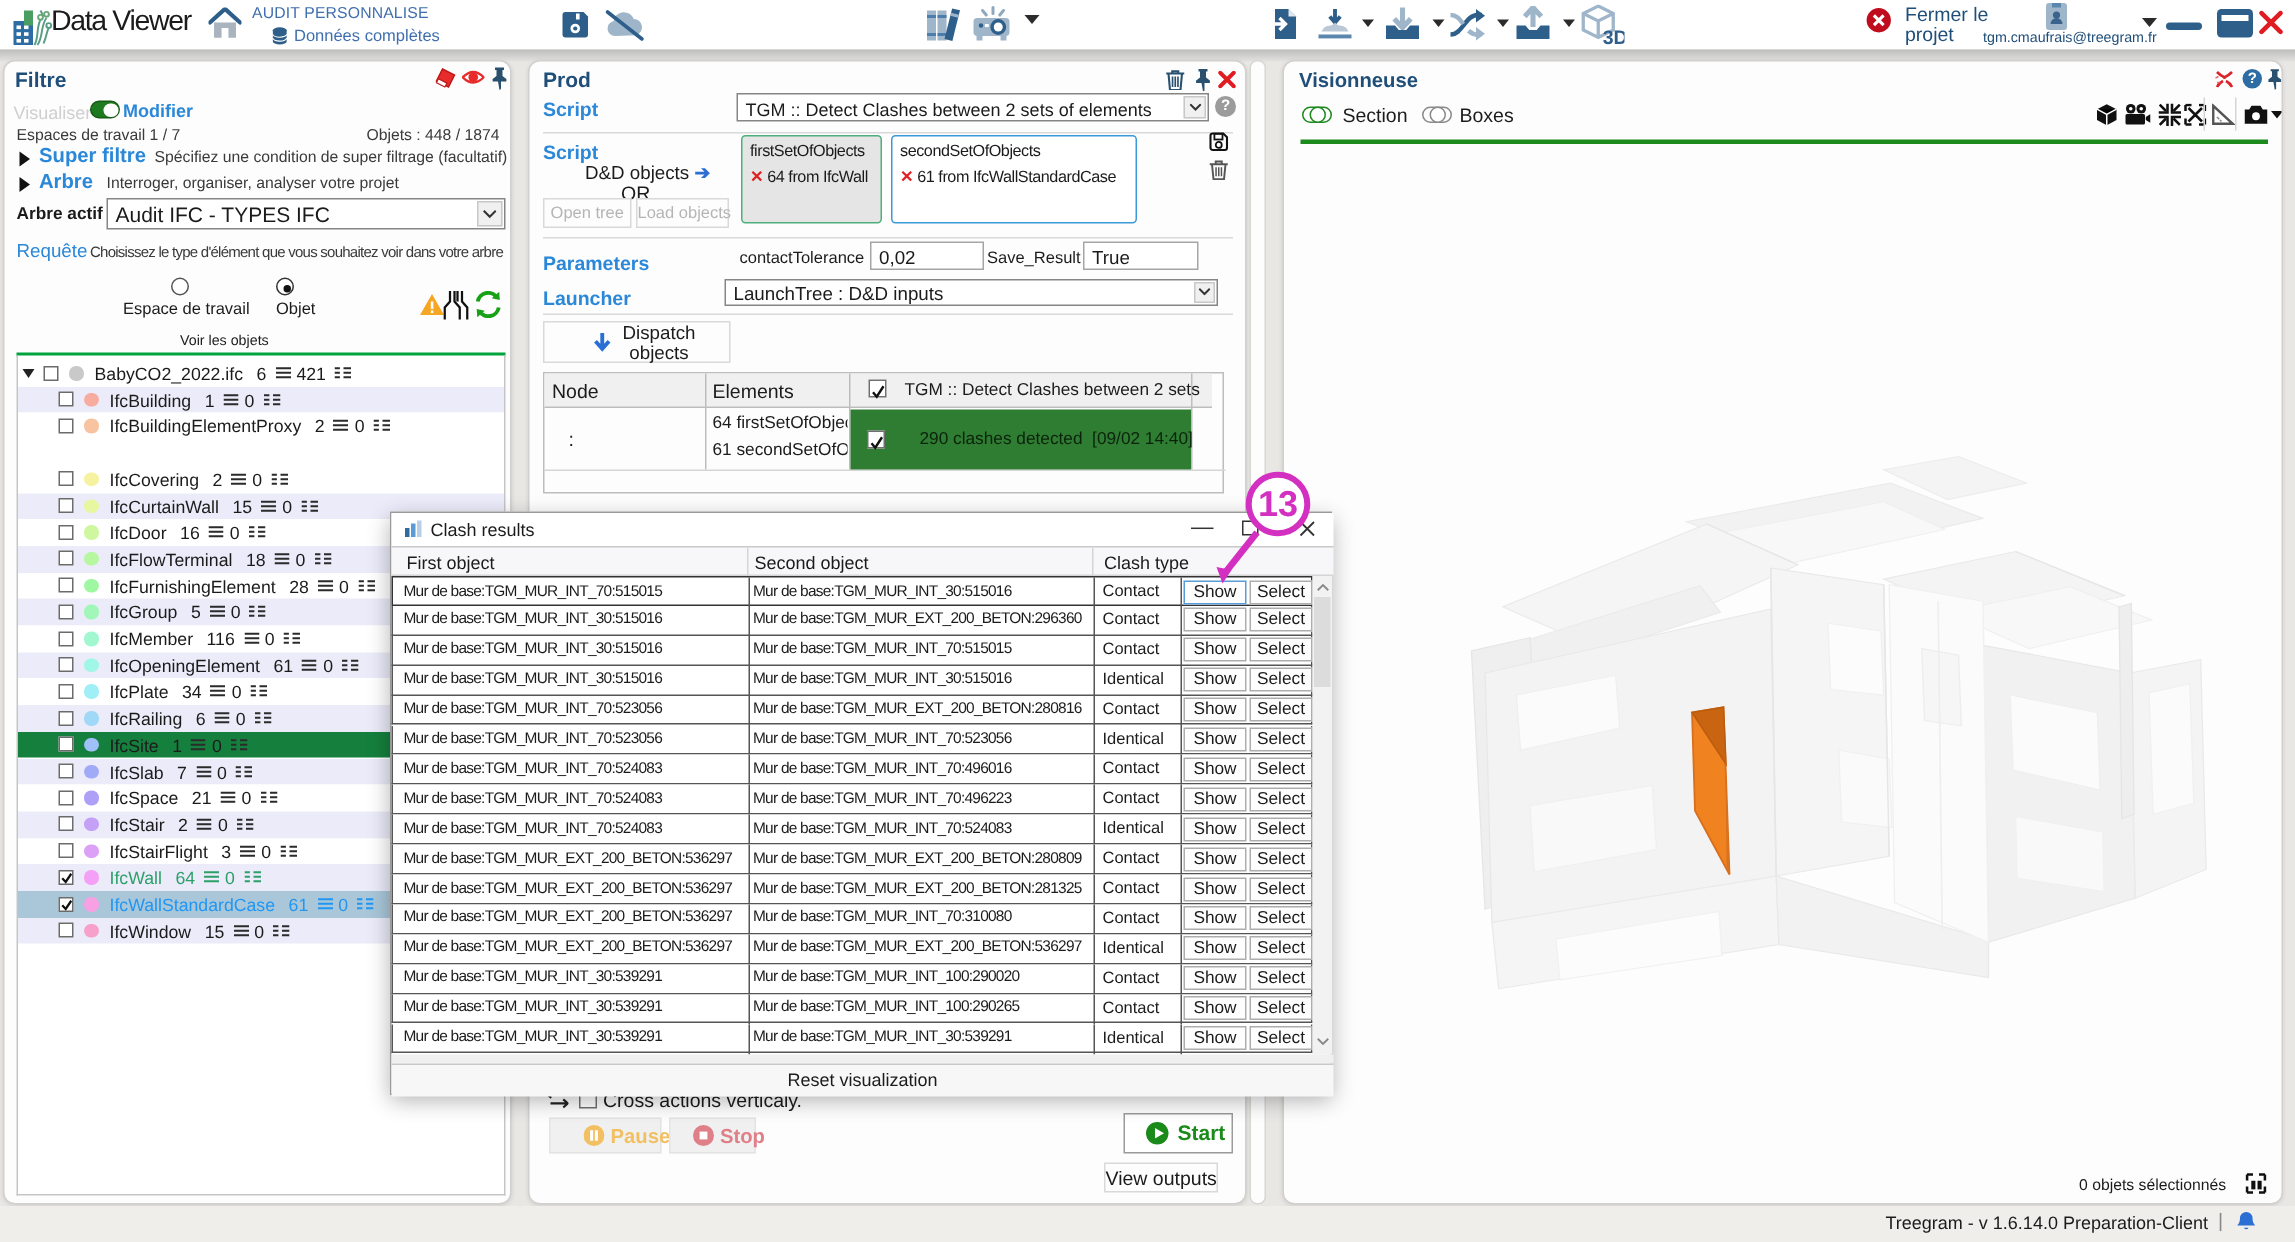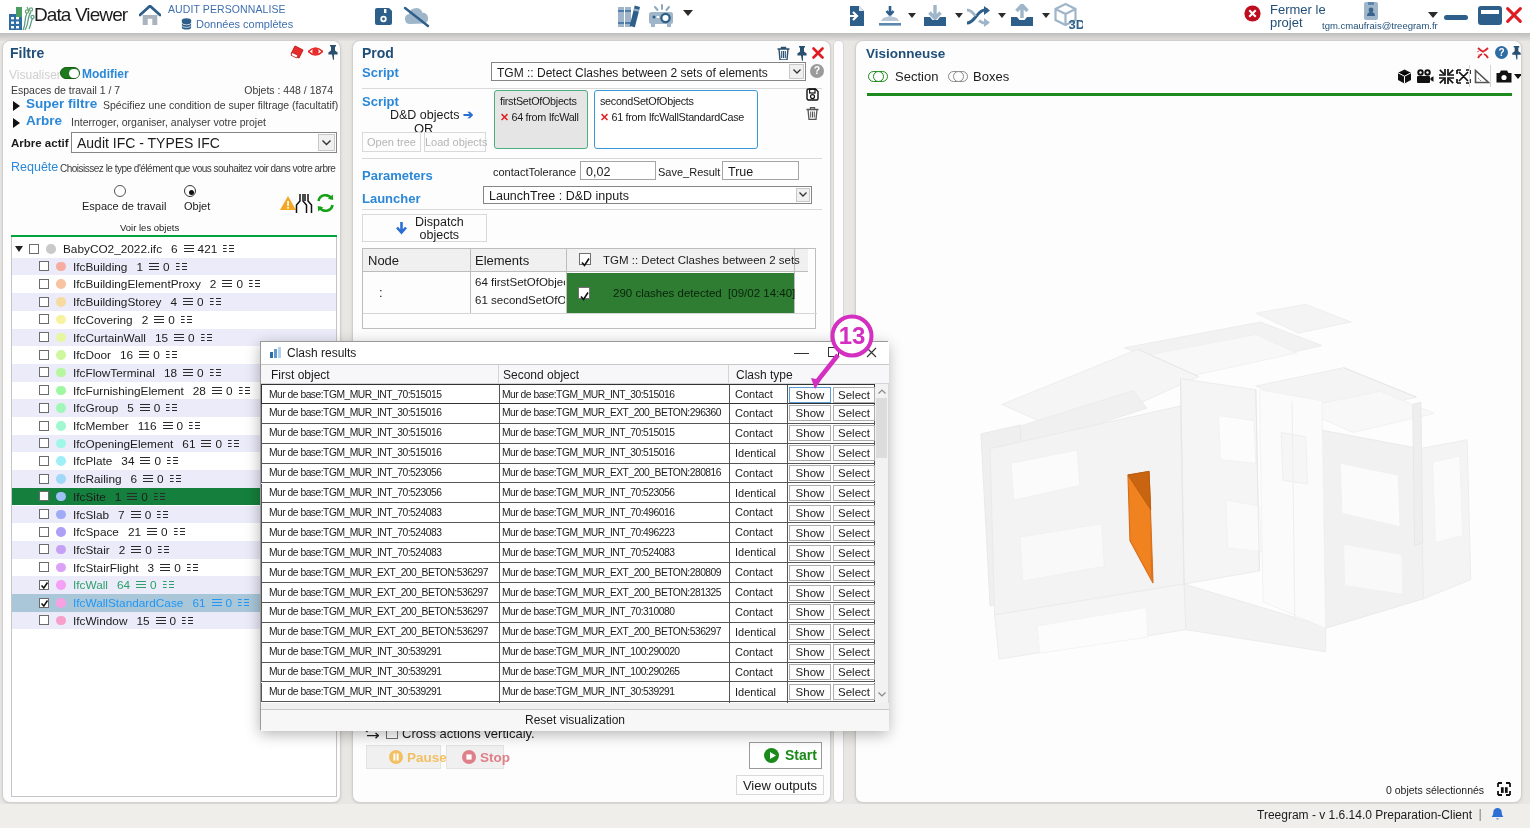--- a/index.html
+++ b/index.html
@@ -247,33 +247,20 @@
         <div class="abs" style="left:61px;top:2px;font-size:11.8px;color:#1b1b1b;white-space:nowrap;">IfcBuildingElementProxy<span style="display:inline-block;width:9px;"></span>2<svg width="10" height="9" viewBox="0 0 10 9" style="margin:0 4px 0 6px;">
             <g stroke="#2b2b2b" stroke-width="1.2">
               <path d="M0 1.5 h10 M0 4.5 h10 M0 7.5 h10"></path>
             </g>
           </svg>0<svg width="11" height="9" viewBox="0 0 11 9" style="margin:0 0 0 6px;">
             <g stroke="#2b2b2b" stroke-width="1.2">
               <path d="M0 1.5 h3.6 M6 1.5 h5 M0 4.5 h3.6 M6 4.5 h5 M0 7.5 h3.6 M6 7.5 h5"></path>
             </g>
           </svg></div>
       </div>
-<div class="abs trow" style="top:56.1px;background:#ebebf9;">
-        <div class="abs" style="left:27px;top:3.5px;width:10px;height:10px;border:1px solid #6b6b6b;background:#fff;"></div>
-        <div class="abs" style="left:44px;top:4px;width:9.5px;height:9.5px;border-radius:50%;background:#f7daa0;"></div>
-        <div class="abs" style="left:61px;top:2px;font-size:11.8px;color:#1b1b1b;white-space:nowrap;">IfcBuildingStorey<span style="display:inline-block;width:9px;"></span>4<svg width="10" height="9" viewBox="0 0 10 9" style="margin:0 4px 0 6px;">
-            <g stroke="#2b2b2b" stroke-width="1.2">
-              <path d="M0 1.5 h10 M0 4.5 h10 M0 7.5 h10"></path>
-            </g>
-          </svg>0<svg width="11" height="9" viewBox="0 0 11 9" style="margin:0 0 0 6px;">
-            <g stroke="#2b2b2b" stroke-width="1.2">
-              <path d="M0 1.5 h3.6 M6 1.5 h5 M0 4.5 h3.6 M6 4.5 h5 M0 7.5 h3.6 M6 7.5 h5"></path>
-            </g>
-          </svg></div>
-      </div>
 <div class="abs trow" style="top:73.8px;background:#ffffff;">
         <div class="abs" style="left:27px;top:3.5px;width:10px;height:10px;border:1px solid #6b6b6b;background:#fff;"></div>
         <div class="abs" style="left:44px;top:4px;width:9.5px;height:9.5px;border-radius:50%;background:#f7f2a0;"></div>
         <div class="abs" style="left:61px;top:2px;font-size:11.8px;color:#1b1b1b;white-space:nowrap;">IfcCovering<span style="display:inline-block;width:9px;"></span>2<svg width="10" height="9" viewBox="0 0 10 9" style="margin:0 4px 0 6px;">
             <g stroke="#2b2b2b" stroke-width="1.2">
               <path d="M0 1.5 h10 M0 4.5 h10 M0 7.5 h10"></path>
             </g>
           </svg>0<svg width="11" height="9" viewBox="0 0 11 9" style="margin:0 0 0 6px;">
             <g stroke="#2b2b2b" stroke-width="1.2">
               <path d="M0 1.5 h3.6 M6 1.5 h5 M0 4.5 h3.6 M6 4.5 h5 M0 7.5 h3.6 M6 7.5 h5"></path>
@@ -622,21 +609,21 @@
       </svg>
     <span style="position:absolute;left:33px;top:4px;color:#df7f88;font-weight:bold;font-size:13.5px;">Stop</span>
   </div>
   <div class="abs" style="left:396px;top:701px;width:73px;height:27px;background:#fff;border:1px solid #9a9a9a;">
     <span style="position:absolute;left:14px;top:5px;width:15px;height:15px;border-radius:50%;background:#1a8a1a;"></span>
     <svg style="position:absolute;left:19.5px;top:9px;" width="6" height="7" viewBox="0 0 6 7">
         <path d="M0 0 L6 3.5 L0 7 Z" fill="#fff"></path>
       </svg>
     <span style="position:absolute;left:35px;top:4px;color:#1a8a1a;font-weight:bold;font-size:14px;">Start</span>
   </div>
-  <div class="abs btn" style="left:383px;top:734px;width:88px;height:20px;color:#1b1b1b;font-size:13px !important;">View outputs</div>
+  <div class="abs btn" style="left:383px;top:734px;width:76px;height:20px;color:#1b1b1b;font-size:13px !important;">View outputs</div>
 </div>
 <div id="strip" class="abs"></div>
 <div id="rightpanel" class="abs panel">
   <div class="abs" style="left:10px;top:5px;font-size:13.5px;font-weight:bold;color:#1f4e79;">Visionneuse</div>
   <svg class="abs" style="left:620px;top:5px;" width="14" height="14" viewBox="0 0 14 14">
     <path d="M2 2 C5 5 6 5 8 6 M12 2 C9 5 8 5 6 6 M8 8 C10 9 11 10 12 12 M6 8 C4 9 3 10 2 12" stroke="#d8262c" stroke-width="1.8" fill="none"></path>
     <path d="M1 6 l2-1 M2 9 l2 0" stroke="#e86a6e" stroke-width="1" fill="none"></path>
   </svg>
   <div class="abs" style="left:639px;top:5px;width:13px;height:13px;border-radius:50%;background:#2e6da4;color:#fff;font-size:10px;font-weight:bold;text-align:center;line-height:13px;">?</div>
   <svg class="abs" style="left:655px;top:4px;" width="11px" height="15" viewBox="0 0 12 16">

